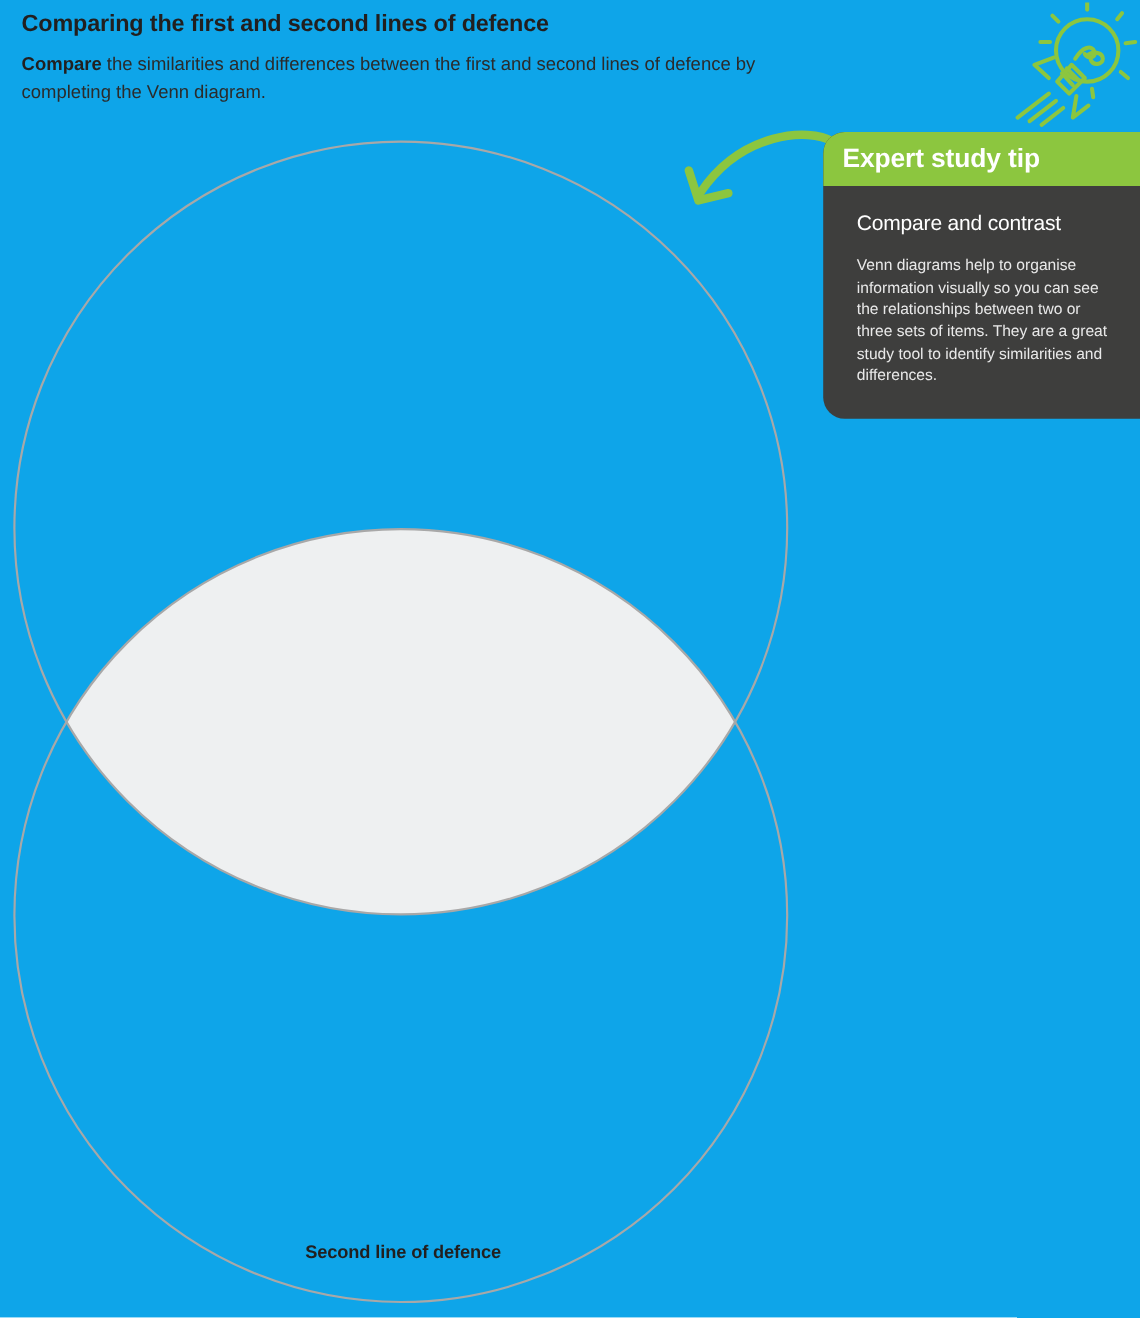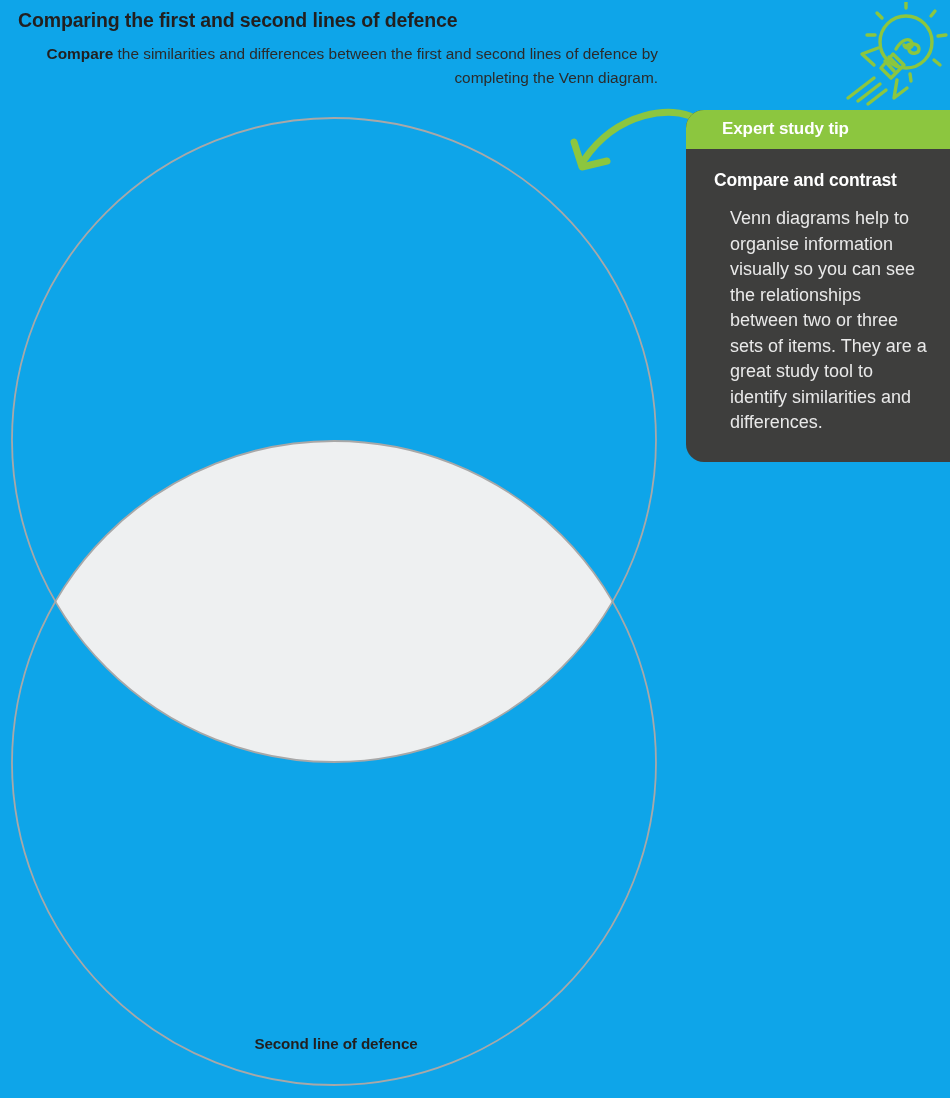--- a/index.html
+++ b/index.html
@@ -34,21 +34,20 @@
     color: #221f1f;
     letter-spacing: -0.15px;
     line-height: 1.3;
   }
 
   .intro {
     margin-top: 9px;
     font-size: 15.4px;
     line-height: 1.52;
     color: #2b2b2b;
-    text-align: right;
   }
   .intro b { font-weight: bold; color: #221f1f; }
 
   
   .venn {
     position: absolute;
     left: 0;
     top: 0;
     width: 950px;
     height: 1098px;
@@ -74,42 +73,41 @@
     width: 264px;
     border-top-left-radius: 18px;
     border-bottom-left-radius: 18px;
     overflow: hidden;
     background: #3e3e3d;
   }
 
   .tip-header {
     background: #8cc63f;
     color: #ffffff;
-    font-size: 17px;
+    font-size: 22px;
     font-weight: bold;
     letter-spacing: -0.1px;
-    padding: 9px 0 10px 36px;
+    padding: 9px 0 10px 16px;
   }
 
   .tip-body { padding: 20px 22px 26px 28px; }
 
   .tip-subtitle {
     color: #ffffff;
     font-size: 17.5px;
-    font-weight: bold;
+    font-weight: normal;
     line-height: 1.26;
     letter-spacing: -0.15px;
     margin-bottom: 15px;
   }
 
   .tip-para {
     color: #e9e9e9;
-    font-size: 18px;
+    font-size: 13px;
     line-height: 1.42;
-    margin-left: 16px;
   }
   .tip-para + .tip-para { margin-top: 15px; }
 
   
   .bulb-icon {
     position: absolute;
     left: 834px;
     top: 2px;
     width: 116px;
     height: 108px;

